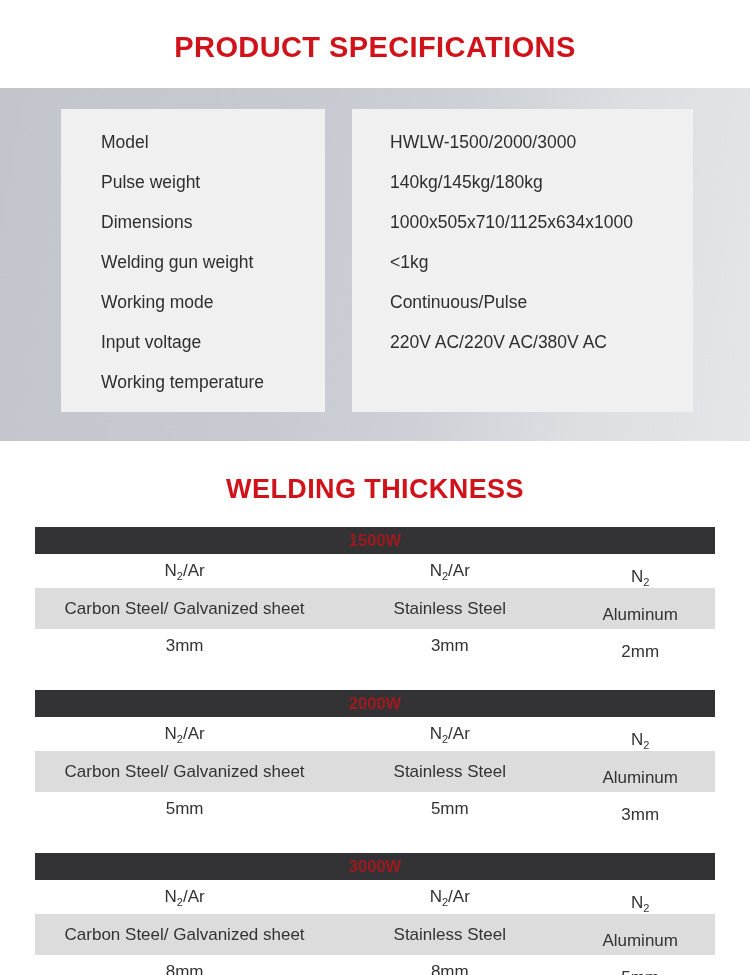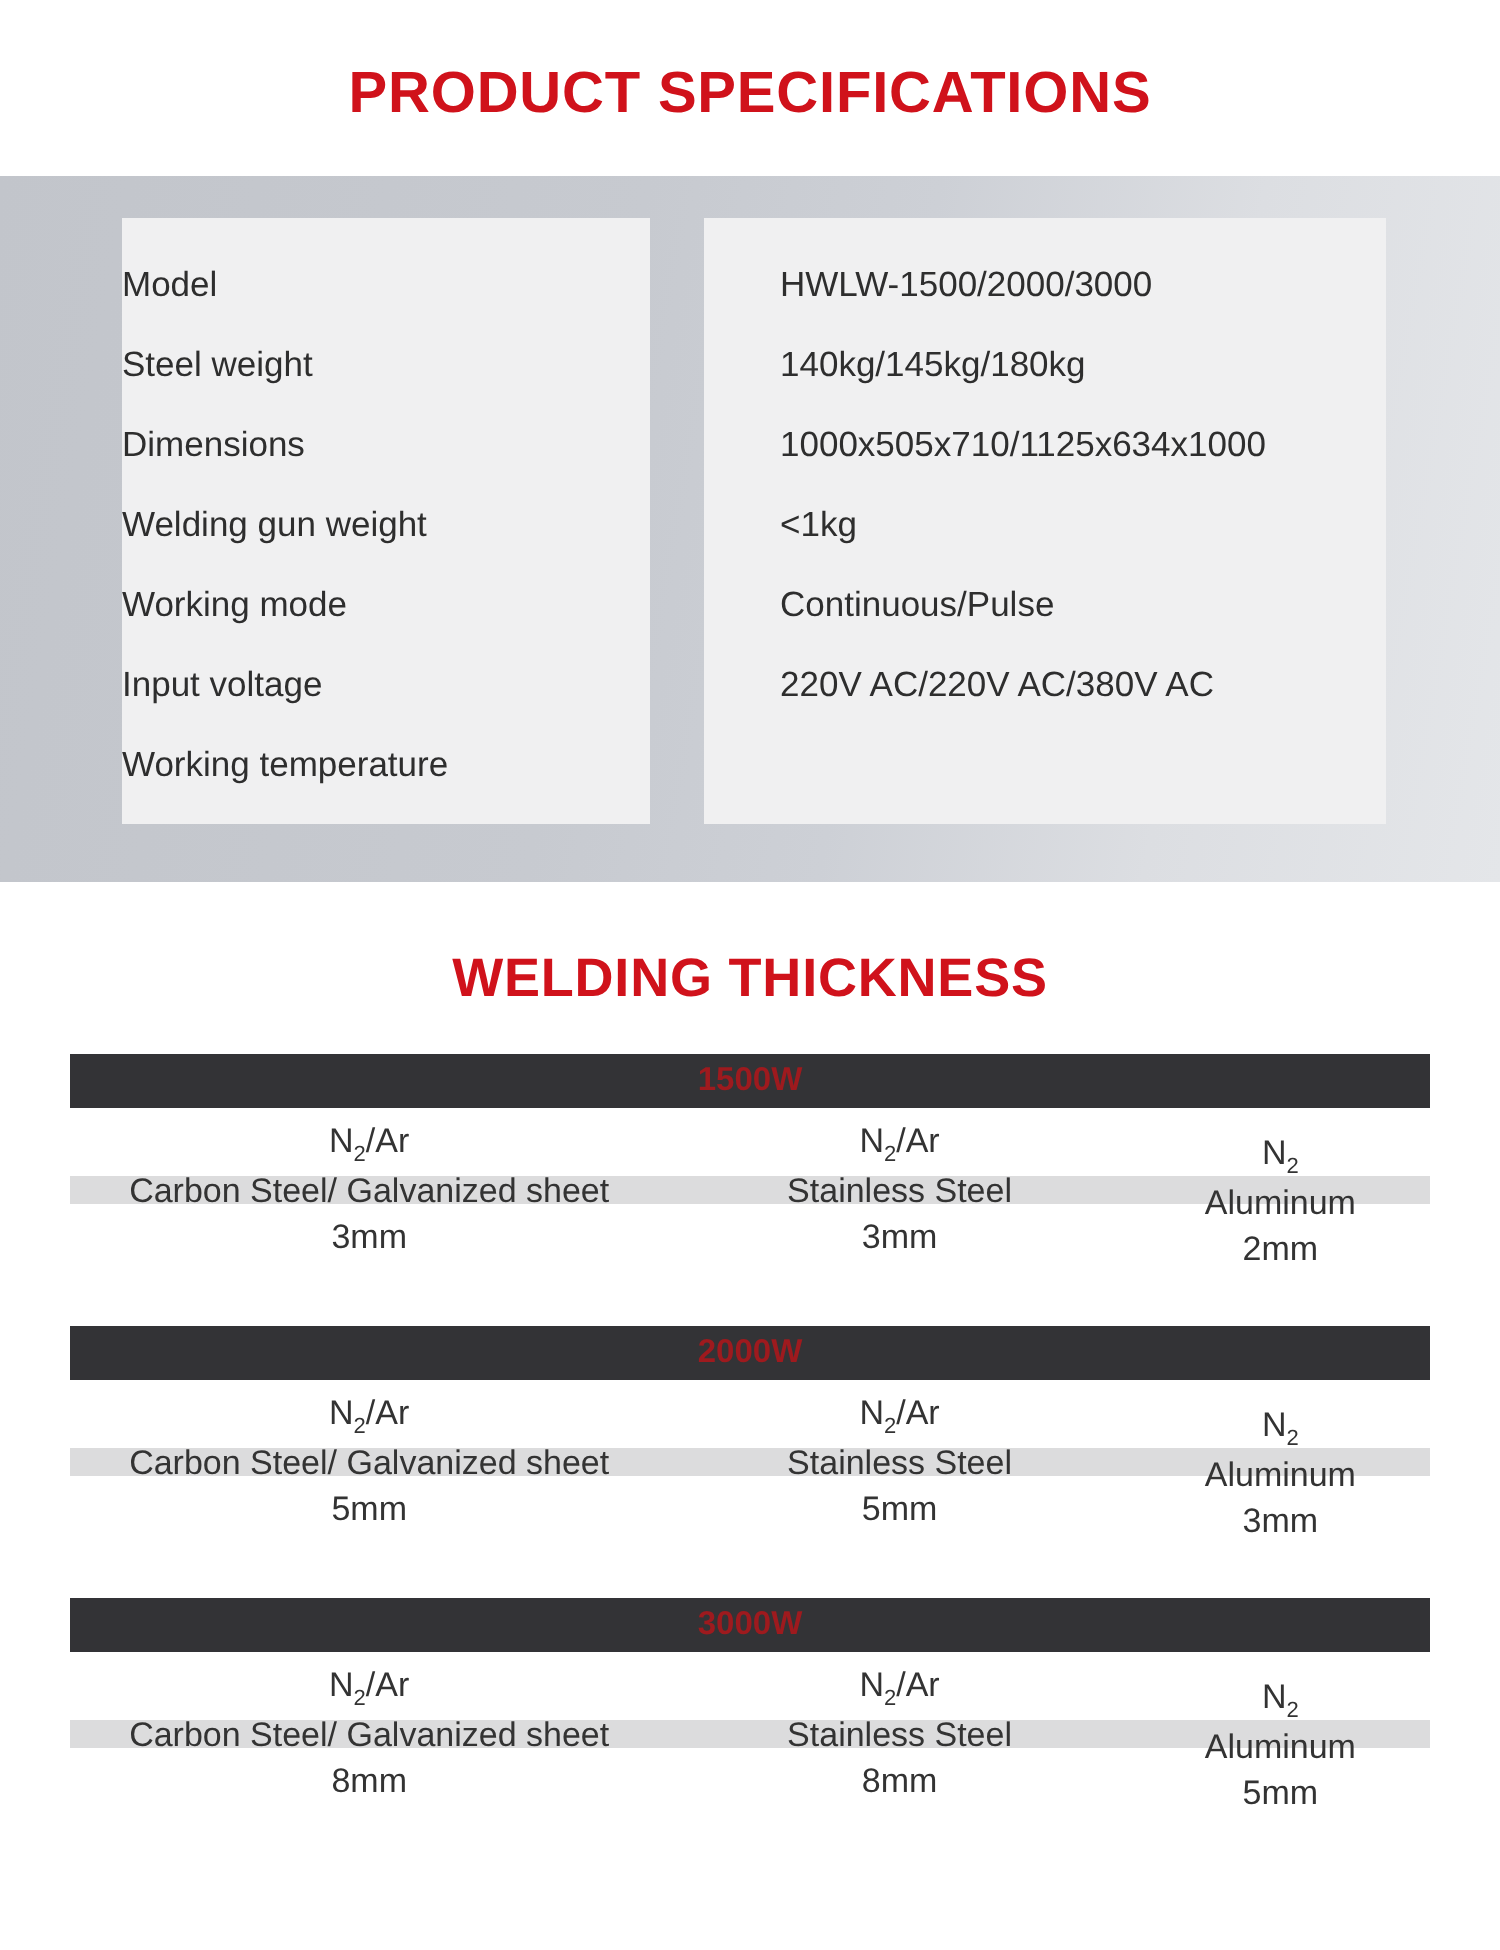--- a/index.html
+++ b/index.html
@@ -42,21 +42,21 @@
       #e4e6e9 100%);
   }
   .spec-box {
     position: absolute;
     top: 21px;
     height: 303px;
     background: #f0f0f1;
     box-sizing: border-box;
     padding-top: 13px;
   }
-  .spec-box.labels { left: 61px;  width: 264px; }
+  .spec-box.labels { left: 61px;  width: 264px; padding-left: 40px; }
   .spec-box.values { left: 352px; width: 341px; padding-left: 38px; }
   .spec-row {
     height: 40px;
     line-height: 40px;
     font-size: 17.5px;
     color: #2e2e2e;
     white-space: nowrap;
   }
 
   
@@ -86,37 +86,37 @@
   .trow .cell {
     text-align: center;
     font-size: 17px;
     color: #333333;
     white-space: nowrap;
   }
   .trow .c1 { width: 44%; }
   .trow .c2 { width: 34%; }
   .trow .c3 { width: 22%; margin-top: 12px; }
   .row-gas       { height: 34px; line-height: 34px; background: #ffffff; }
-  .row-material  { height: 14px; line-height: 29px; background: #dcdcdd; }
+  .row-material  { height: 41px; line-height: 29px; background: #dcdcdd; }
   .row-thickness { height: 33px; line-height: 33px; background: #ffffff; }
   .row-gas sub { font-size: 11px; line-height: 0; }
 </style>
 </head>
 <body>
 
 <div class="page">
 
   <div class="header">
     <h1>PRODUCT SPECIFICATIONS</h1>
   </div>
 
   <div class="spec-band">
     <div class="spec-box labels">
       <div class="spec-row">Model</div>
-      <div class="spec-row">Steel weight</div>
+      <div class="spec-row">Pulse weight</div>
       <div class="spec-row">Dimensions</div>
       <div class="spec-row">Welding gun weight</div>
       <div class="spec-row">Working mode</div>
       <div class="spec-row">Input voltage</div>
       <div class="spec-row">Working temperature</div>
     </div>
     <div class="spec-box values">
       <div class="spec-row">HWLW-1500/2000/3000</div>
       <div class="spec-row">140kg/145kg/180kg</div>
       <div class="spec-row">1000x505x710/1125x634x1000</div>

